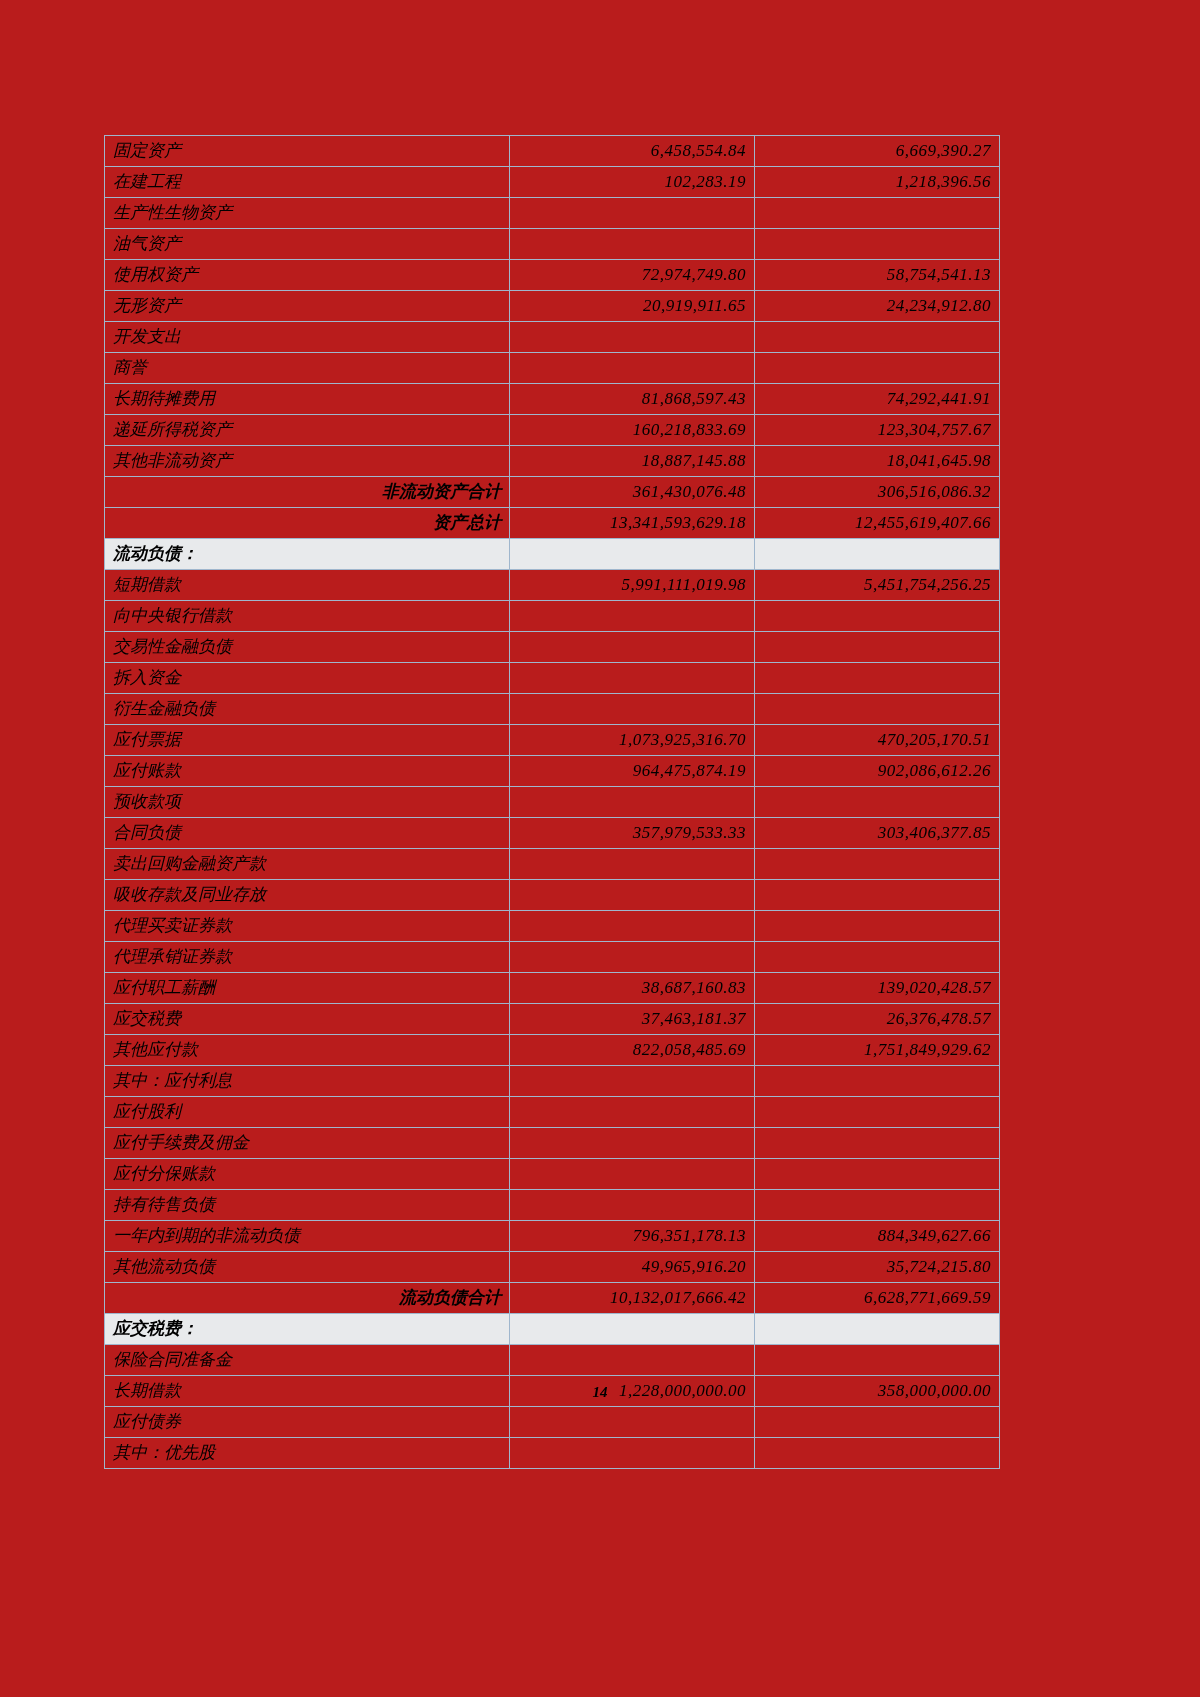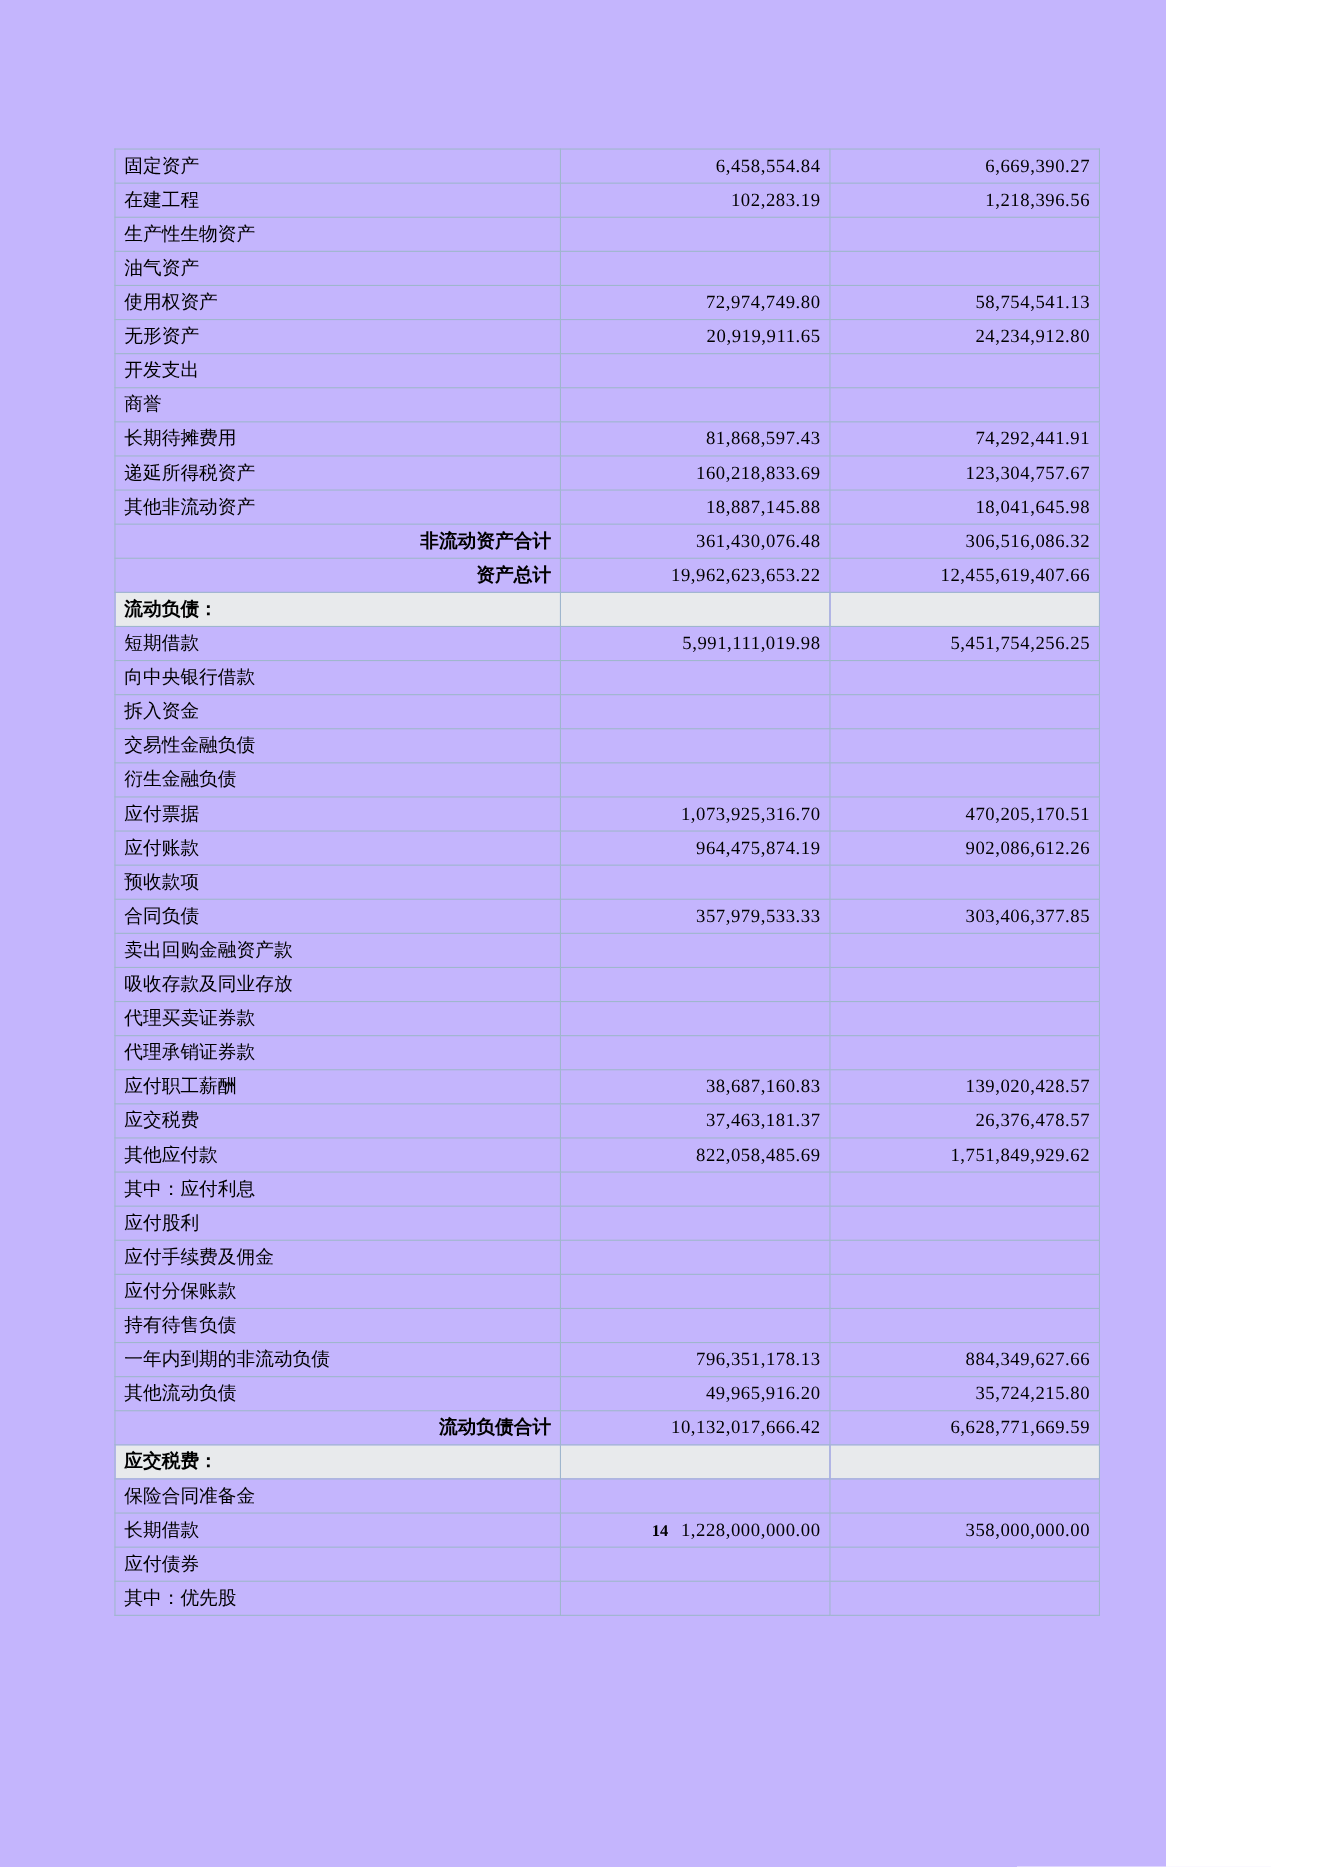--- a/index.html
+++ b/index.html
@@ -10,23 +10,24 @@
   body {
     width: 1200px;
     height: 1697px;
     font-family: "Liberation Serif", serif;
     color: #000000;
     position: relative;
   }
   .page {
     position: absolute;
     left: 0; top: 0;
-    width: 1060px;
+    width: 1200px;
     height: 1697px;
-    background: #c4b5fd;
+    background: #b91c1c;
+    font-style: italic;
   }
   .sheet {
     position: absolute;
     left: 104px;
     top: 135px;
     width: 895px;
   }
   table.fin {
     border-collapse: collapse;
     width: 895px;
@@ -149,45 +150,45 @@
             <td class="num">18,887,145.88</td>
             <td class="num">18,041,645.98</td>
           </tr>
           <tr class="total">
             <td class="label">非流动资产合计</td>
             <td class="num">361,430,076.48</td>
             <td class="num">306,516,086.32</td>
           </tr>
           <tr class="total">
             <td class="label">资产总计</td>
-            <td class="num">19,962,623,653.22</td>
+            <td class="num">13,341,593,629.18</td>
             <td class="num">12,455,619,407.66</td>
           </tr>
           <tr class="section">
             <td class="label">流动负债：</td>
             <td class="num"></td>
             <td class="num"></td>
           </tr>
           <tr>
             <td class="label">短期借款</td>
             <td class="num">5,991,111,019.98</td>
             <td class="num">5,451,754,256.25</td>
           </tr>
           <tr>
             <td class="label">向中央银行借款</td>
             <td class="num"></td>
             <td class="num"></td>
           </tr>
           <tr>
+            <td class="label">交易性金融负债</td>
+            <td class="num"></td>
+            <td class="num"></td>
+          </tr>
+          <tr>
             <td class="label">拆入资金</td>
-            <td class="num"></td>
-            <td class="num"></td>
-          </tr>
-          <tr>
-            <td class="label">交易性金融负债</td>
             <td class="num"></td>
             <td class="num"></td>
           </tr>
           <tr>
             <td class="label">衍生金融负债</td>
             <td class="num"></td>
             <td class="num"></td>
           </tr>
           <tr>
             <td class="label">应付票据</td>

